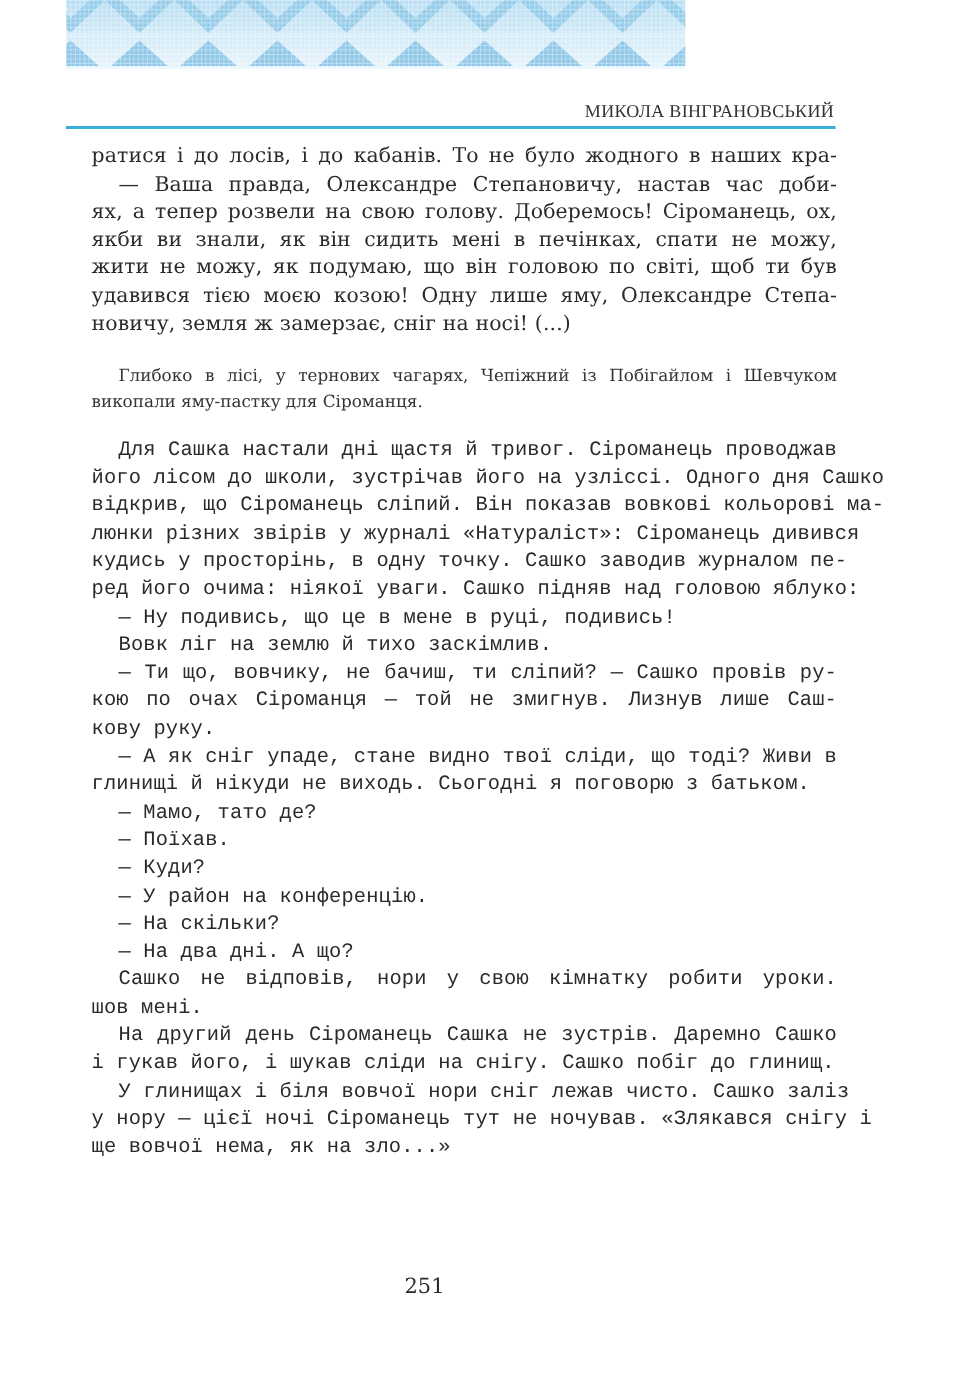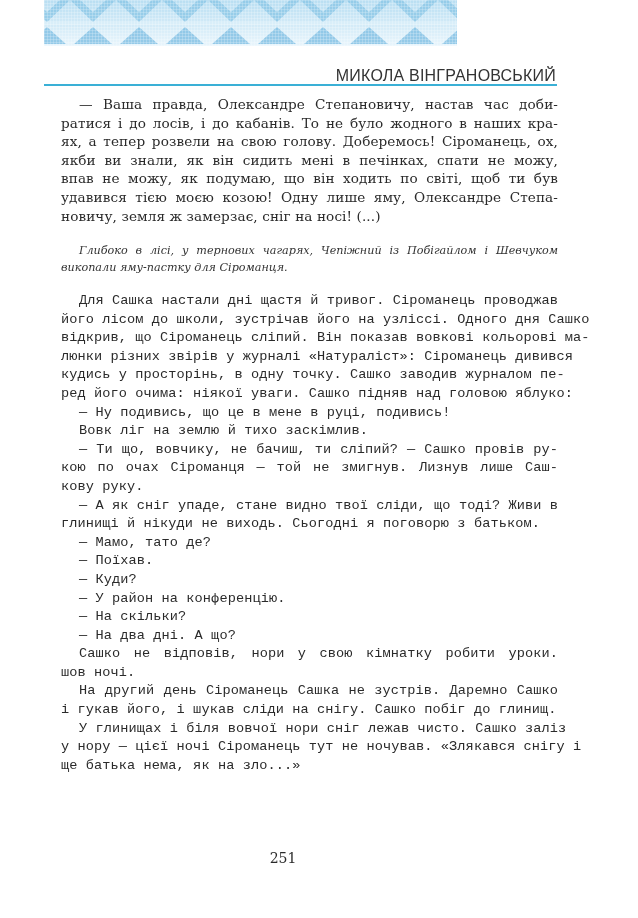--- a/index.html
+++ b/index.html
@@ -1,29 +1,29 @@
 <!DOCTYPE html>
 <html><head>
 <meta charset="utf-8">
 <style>
   html, body { margin: 0; padding: 0; background: #ffffff; }
   body { width: 638px; height: 918px; position: relative; overflow: hidden;
          font-family: "DejaVu Serif", "Liberation Serif", serif; color: #2a2a2a; }
   .ornament { position: absolute; left: 44px; top: 0; width: 413px; height: 62px; overflow: hidden; }
   .ornament svg { display: block; }
-  .running-head { position: absolute; right: 82px; top: 67px; font-size: 16px; letter-spacing: 0.2px;
-                  color: #333; font-family: Liberation Sans, sans-serif; }
+  .running-head { position: absolute; right: 82px; top: 67px; font-size: 12px; letter-spacing: 0.2px;
+                  color: #333; font-family: Liberation Serif, serif; }
   .head-rule { position: absolute; left: 44px; top: 84px; width: 513px; height: 2px; background: #3ab0d6; }
   .text { position: absolute; left: 61px; width: 497px; font-size: 13.6px; line-height: 18.6px;
           text-align: justify; letter-spacing: 0.1px; }
   .text .ln { display: block; white-space: nowrap; text-align-last: justify; overflow: visible; }
   .text .ln.last { text-align-last: left; }
   .text .ln.ind { padding-left: 18px; }
   .block1 { top: 95px; }
-  .summary { position: absolute; left: 61px; top: 242px; width: 497px; font-size: 11.2px; line-height: 17px; color: #333; font-style: italic; }
+  .summary { position: absolute; left: 61px; top: 242px; width: 497px; font-size: 11.2px; line-height: 17px; color: #333; }
   .summary .ln { display: block; white-space: nowrap; text-align-last: justify; }
   .summary .ln.last { text-align-last: left; }
   .summary .ln.ind { padding-left: 18px; }
   .block2 { top: 292px; font-family: Liberation Mono, monospace; }
   .page-number { position: absolute; left: 0; width: 566px; top: 850px; text-align: center; font-size: 14px; color: #2a2a2a; }
 </style>
 </head>
 <body>
 
 <div class="ornament">
@@ -65,25 +65,25 @@
         <path d="M398 44 L417 27 L436 44 Z" opacity="0.8"></path>
       </g>
     <rect x="0" y="0" width="413" height="62" fill="url(#grid)"></rect>
   </svg>
 </div>
 
 <div class="running-head">МИКОЛА ВІНГРАНОВСЬКИЙ</div>
 <div class="head-rule"></div>
 
 <div class="text block1" id="p1">
+    <span class="ln">ратися і до лосів, і до кабанів. То не було жодного в наших кра-</span>
     <span class="ln ind">— Ваша правда, Олександре Степановичу, настав час доби-</span>
-    <span class="ln">ратися і до лосів, і до кабанів. То не було жодного в наших кра-</span>
     <span class="ln">ях, а тепер розвели на свою голову. Доберемось! Сіроманець, ох,</span>
     <span class="ln">якби ви знали, як він сидить мені в печінках, спати не можу,</span>
-    <span class="ln">впав не можу, як подумаю, що він ходить по світі, щоб ти був</span>
+    <span class="ln">жити не можу, як подумаю, що він головою по світі, щоб ти був</span>
     <span class="ln">удавився тією моєю козою! Одну лише яму, Олександре Степа-</span>
     <span class="ln last">новичу, земля ж замерзає, сніг на носі! (...)</span>
   </div>
 <div class="summary" id="sum">
     <span class="ln ind">Глибоко в лісі, у тернових чагарях, Чепіжний із Побігайлом і Шевчуком</span>
     <span class="ln last">викопали яму-пастку для Сіроманця.</span>
   </div>
 <div class="text block2" id="p2">
     <span class="ln ind">Для Сашка настали дні щастя й тривог. Сіроманець проводжав</span>
     <span class="ln">його лісом до школи, зустрічав його на узліссі. Одного дня Сашко</span>
@@ -98,21 +98,21 @@
     <span class="ln last">кову руку.</span>
     <span class="ln ind">— А як сніг упаде, стане видно твої сліди, що тоді? Живи в</span>
     <span class="ln last">глинищі й нікуди не виходь. Сьогодні я поговорю з батьком.</span>
     <span class="ln ind last">— Мамо, тато де?</span>
     <span class="ln ind last">— Поїхав.</span>
     <span class="ln ind last">— Куди?</span>
     <span class="ln ind last">— У район на конференцію.</span>
     <span class="ln ind last">— На скільки?</span>
     <span class="ln ind last">— На два дні. А що?</span>
     <span class="ln ind">Сашко не відповів, нори у свою кімнатку робити уроки.</span>
-    <span class="ln last">шов ночі.</span>
+    <span class="ln last">шов мені.</span>
     <span class="ln ind">На другий день Сіроманець Сашка не зустрів. Даремно Сашко</span>
     <span class="ln last">і гукав його, і шукав сліди на снігу. Сашко побіг до глинищ.</span>
     <span class="ln ind">У глинищах і біля вовчої нори сніг лежав чисто. Сашко заліз</span>
     <span class="ln">у нору — цієї ночі Сіроманець тут не ночував. «Злякався снігу і</span>
-    <span class="ln last">ще батька нема, як на зло...»</span>
+    <span class="ln last">ще вовчої нема, як на зло...»</span>
   </div>
 
 <div class="page-number">251</div>
 
 </body></html>

